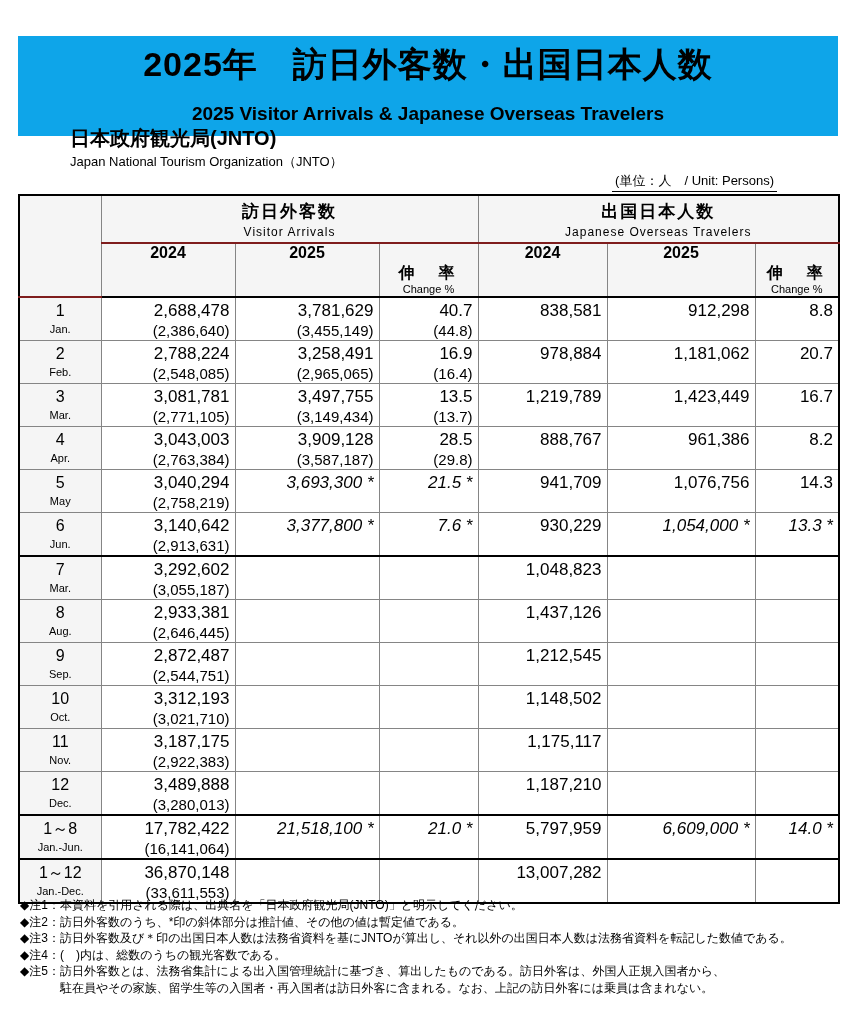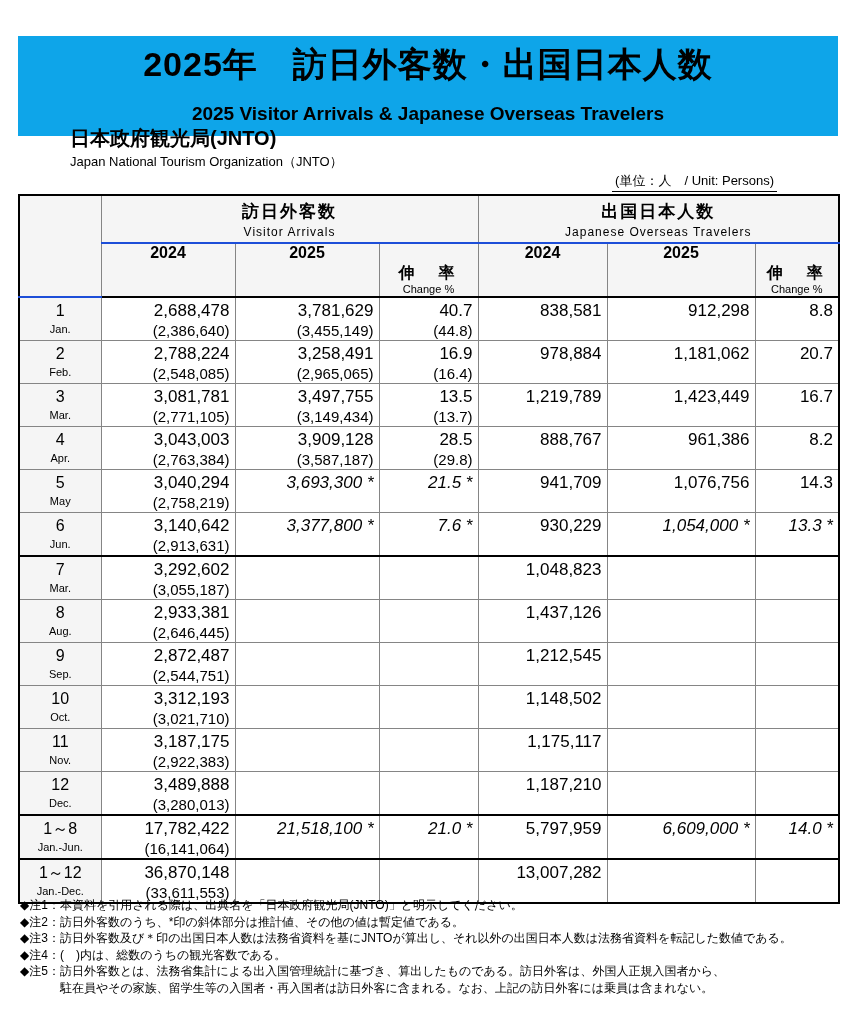--- a/index.html
+++ b/index.html
@@ -38,21 +38,21 @@
     border-collapse: collapse; table-layout: fixed;
     border: 2px solid #000;
   }
   table.main th, table.main td {
     border: 1px solid #858585;
     padding: 0; vertical-align: top; overflow: hidden;
   }
   th.sb, td.sb { border-left: 2px solid #000; }
 
   thead th { background: #f5f5f5; font-weight: bold; }
-  tr.h1 th { border-bottom: 2px solid #1d4ed8; height: 48px; }
+  tr.h1 th { border-bottom: 2px solid #7f1d1d; height: 48px; }
   tr.h2 th { border-bottom: 2px solid #000; height: 38px; }
   th.month-head { background: #f5f5f5; }
   .sec-jp { font-size: 17px; line-height: 26px; padding-top: 3px; text-align: center; letter-spacing: 2px; }
   .sec-en { font-size: 12px; font-weight: normal; line-height: 14px; text-align: center; letter-spacing: 1px; }
   th.year { font-size: 16px; text-align: center; vertical-align: middle; }
   .chg-jp { font-size: 16px; line-height: 20px; padding-top: 19px; text-align: center; letter-spacing: 4px; }
   .chg-en { font-size: 11px; font-weight: normal; line-height: 13px; text-align: center; }
 
   tbody tr { height: 43px; }
   tbody tr.thick td { border-top: 2px solid #000; }

